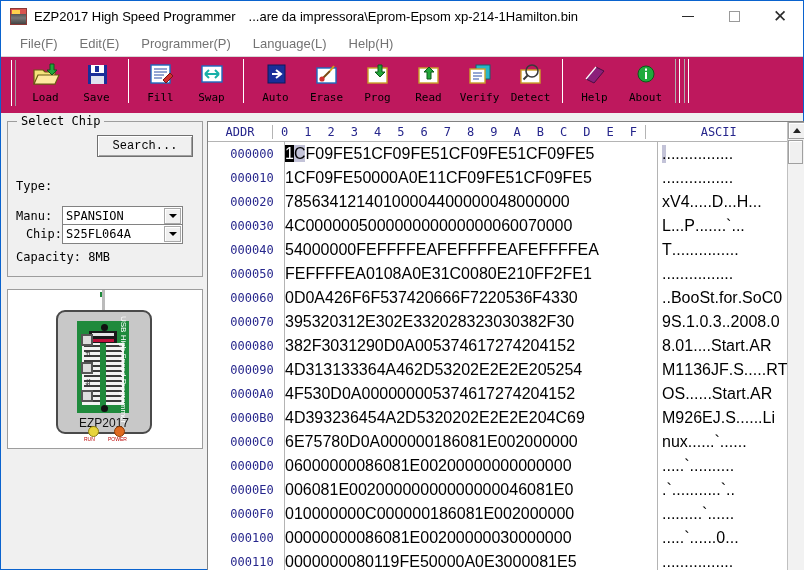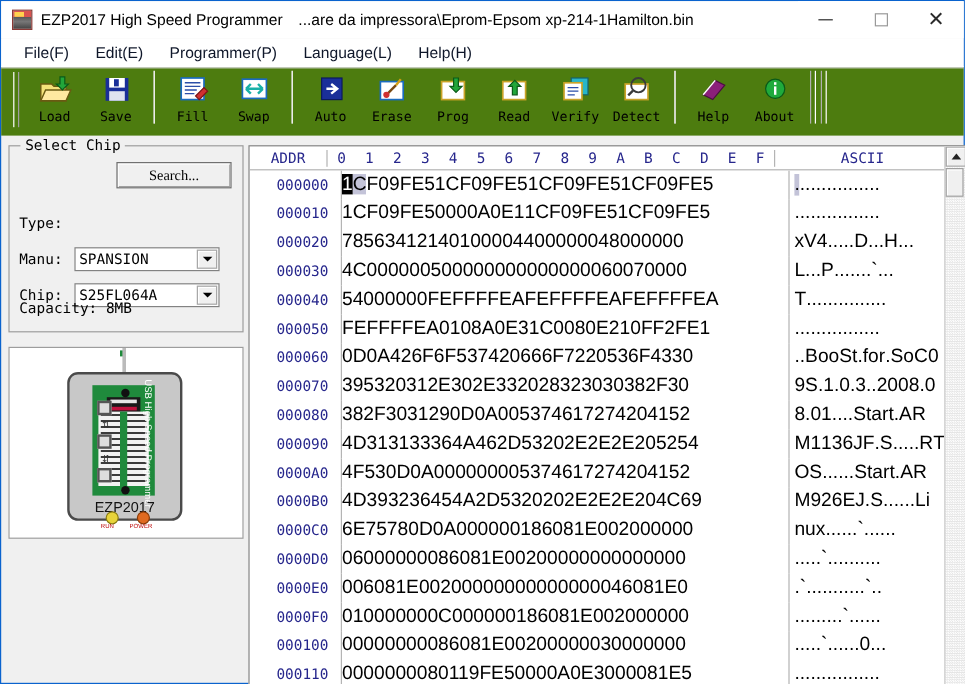--- a/index.html
+++ b/index.html
@@ -43,25 +43,25 @@
   }
   .winbtn.close{font-size:17px;}
   .winbtn .sq{width:11px;height:11px;border:1px solid #9a9a9a;box-sizing:border-box;}
   .winbtn .dash{width:12px;height:1px;background:#2b2b2b;}
   
   .menubar{
     height:23px;background:#fff;display:flex;align-items:center;
     padding-left:8px;flex:0 0 auto;border-bottom:1px solid #ffffff;
   }
   .menuitem{
-    font-size:13px;color:#0f172a;padding:1px 11px 2px 11px;white-space:nowrap;
+    font-size:13px;color:#737373;padding:1px 11px 2px 11px;white-space:nowrap;
   }
   
   .toolbar{
-    height:56px;background:#4d7c0f;display:flex;align-items:flex-start;
+    height:56px;background:#be185d;display:flex;align-items:flex-start;
     flex:0 0 auto;border-top:1px solid #d7d7d7;padding-left:10px;
     position:relative;
   }
   .tb-btn{
     width:51px;height:52px;display:flex;flex-direction:column;
     align-items:center;justify-content:flex-start;padding-top:3px;
     box-sizing:border-box;
   }
   .tb-btn .glyph{height:30px;display:flex;align-items:center;justify-content:center;}
   .tb-btn .lbl{
@@ -89,21 +89,21 @@
     height:156px;box-sizing:border-box;background:#f0f0f0;
   }
   .groupbox .legend{
     position:absolute;top:-8px;left:9px;background:#f0f0f0;padding:0 4px;
     font-family:"DejaVu Sans Mono", monospace;font-size:12px;color:#000;
   }
   .search-btn{
     position:absolute;right:9px;top:13px;width:96px;height:22px;
     background:#f0f0f0;border:1px solid #707070;
     box-shadow:inset 1px 1px 0 #ffffff, inset -1px -1px 0 #a0a0a0;
-    font-family:Liberation Serif, serif;font-size:12px;color:#000;
+    font-family:Liberation Mono, monospace;font-size:12px;color:#000;
     display:flex;align-items:center;justify-content:center;box-sizing:border-box;
   }
   .field-row{
     position:absolute;left:8px;display:flex;align-items:center;height:20px;
   }
   .field-row .flabel{
     font-family:"DejaVu Sans Mono", monospace;font-size:12px;color:#000;
     width:46px;flex:0 0 auto;
   }
   .combo{
@@ -405,21 +405,21 @@
         <div class="field-row" style="top:84px;">
           <div class="flabel">Manu:</div>
           <div class="combo">
             <div class="ctext">SPANSION</div>
             <div class="arrowbox">
                 <div class="tri-down"></div>
               </div>
           </div>
         </div>
 
-        <div class="field-row" style="top:114px;">
+        <div class="field-row" style="top:102px;text-align:right;">
           <div class="flabel">Chip:</div>
           <div class="combo">
             <div class="ctext">S25FL064A</div>
             <div class="arrowbox">
                 <div class="tri-down"></div>
               </div>
           </div>
         </div>
 
         <div class="capacity">Capacity: 8MB</div>

